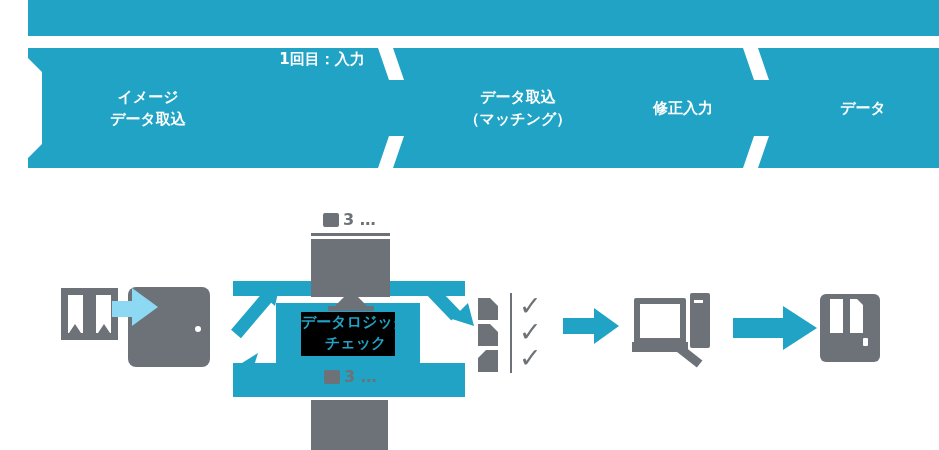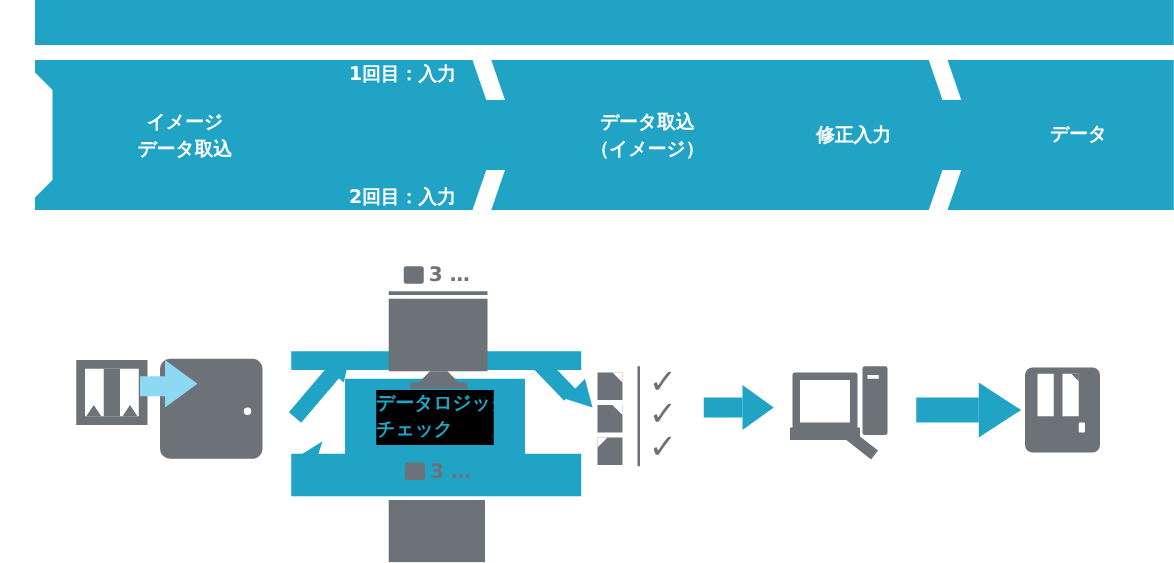--- a/index.html
+++ b/index.html
@@ -50,21 +50,21 @@
   .term-label{display:flex;align-items:center;gap:4px;color:#6C7278;font-weight:bold;
     font-size:16px;z-index:5;line-height:1;}
   .term-ico{width:16px;height:14px;background:#6C7278;border-radius:2px;}
 
   
   .logic-box{left:248px;top:303px;width:144px;height:62px;background:#20A3C5;z-index:3;
     display:flex;align-items:center;justify-content:center;}
   .logic-black{width:94px;height:44px;background:#000;overflow:hidden;
     color:#20A3C5;font-weight:bold;font-size:15px;line-height:21px;white-space:nowrap;}
   .logic-l1{display:block;text-align:left;}
-  .logic-l2{display:block;}
+  .logic-l2{display:block;padding-left:24px;}
 
   
   .form-ico{position:absolute;width:20px;height:22px;background:#6C7278;}
   .form-ico .fold-r{position:absolute;top:0;right:0;width:0;height:0;
     border-top:8px solid #fff;border-left:8px solid transparent;}
   .form-ico .fold-l{position:absolute;top:0;left:0;width:0;height:0;
     border-top:8px solid #fff;border-right:8px solid transparent;}
   .divider{left:482px;top:293px;width:2px;height:80px;}
   .check{position:absolute;color:#6C7278;font-size:27px;font-weight:bold;line-height:26px;}
 
@@ -113,25 +113,24 @@
       <polygon points="715,0 730,0 741,32 726,32" fill="#fff"></polygon>
       <polygon points="715,120 730,120 741,88 726,88" fill="#fff"></polygon>
     </svg>
 
     <div class="step-label" style="left:40px;width:160px;">
       <span>イメージ</span>
       <span>データ取込</span>
     </div>
     <div class="step-label" style="left:214px;width:160px;justify-content:space-between;">
       <span>1回目：入力</span>
-      <span>2回目：入力</span>
     </div>
     <div class="step-label" style="left:400px;width:180px;">
       <span>データ取込</span>
-      <span>（イメージ）</span>
+      <span>（マッチング）</span>
     </div>
     <div class="step-label" style="left:585px;width:140px;align-items:center;">
       <span>修正入力</span>
     </div>
     <div class="step-label" style="left:755px;width:160px;font-family:Liberation Serif, serif;">
       <span>データ</span>
     </div>
   </div>
 
   <div class="abs pages-frame">

